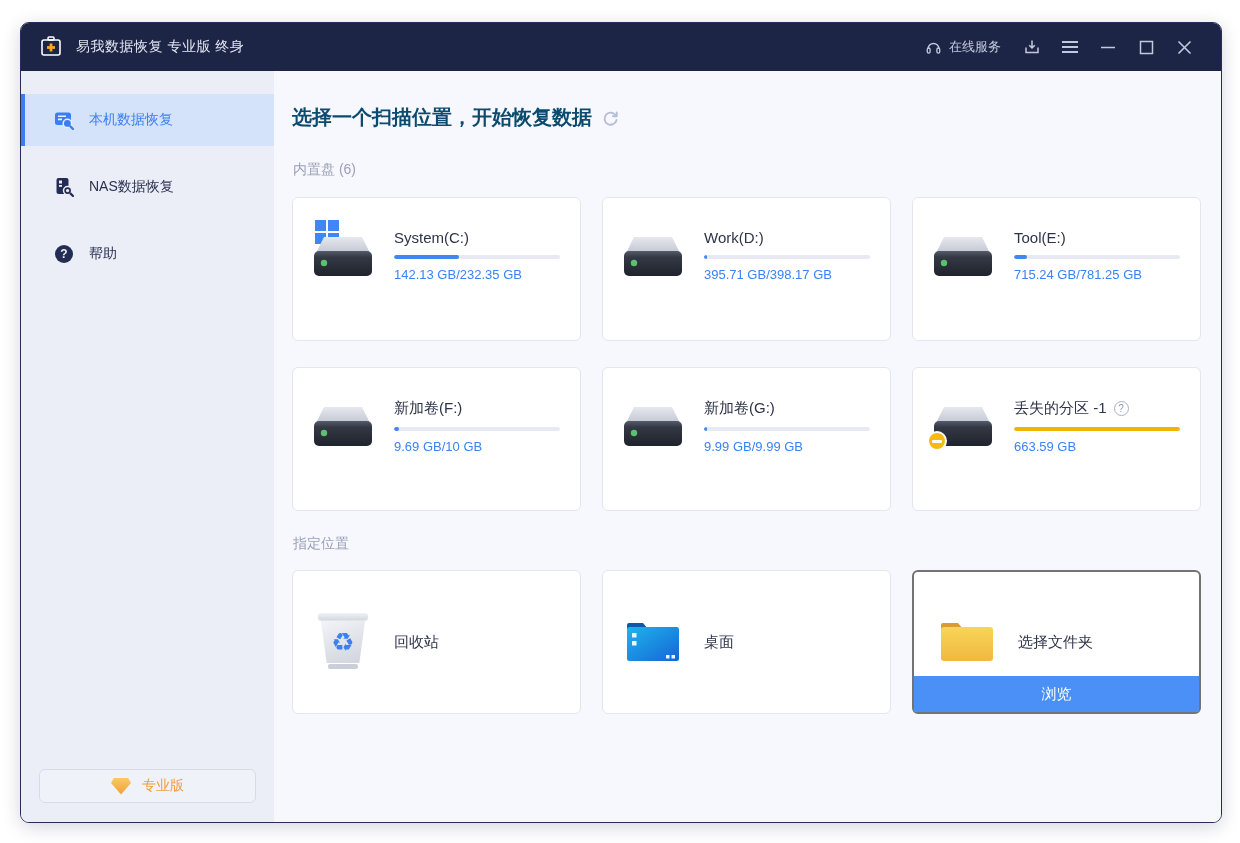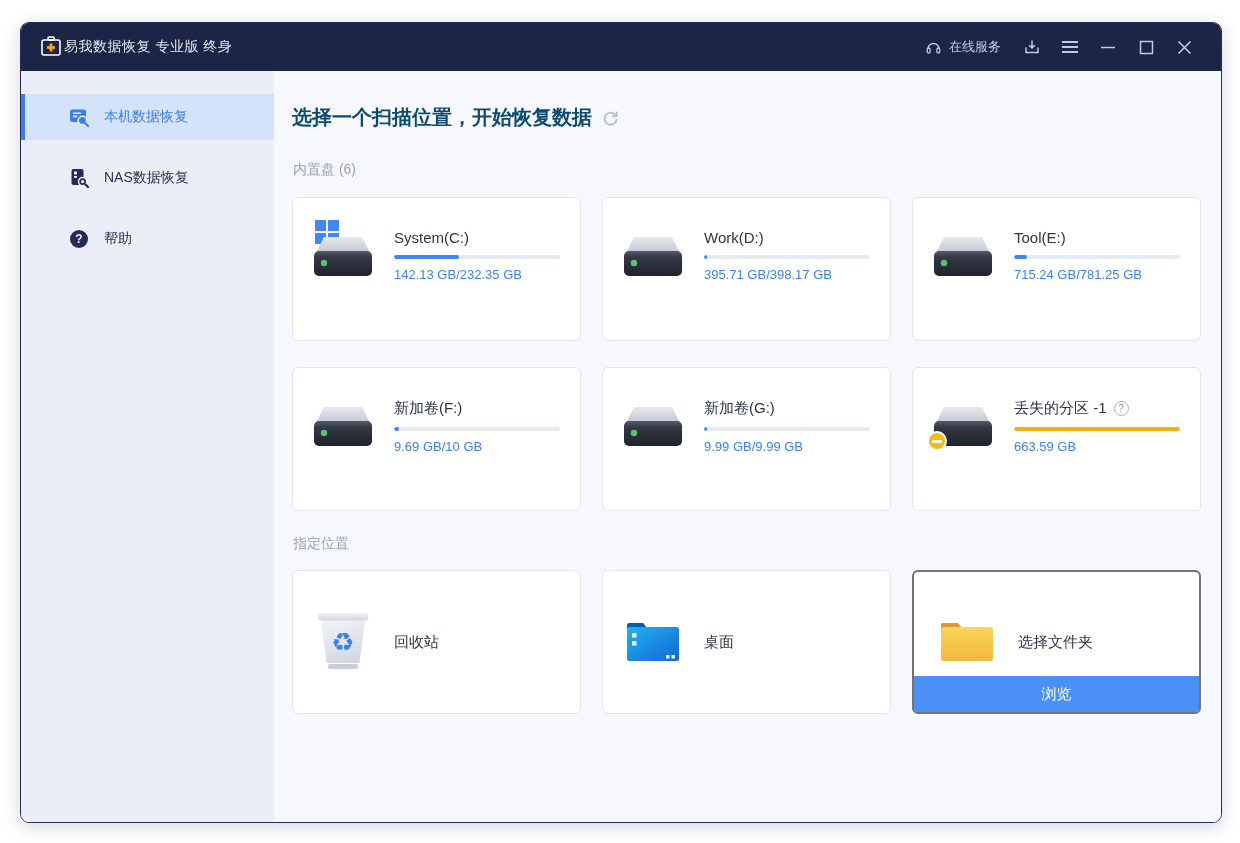--- a/index.html
+++ b/index.html
@@ -13,32 +13,32 @@
     border: 1px solid #262e57; border-radius: 9px; overflow: hidden;
     box-shadow: 0 4px 18px rgba(20,30,70,.18);
     display: flex; flex-direction: column; background: #f7f8fd;
   }
   
   .titlebar {
     flex: 0 0 48px; height: 48px; background: #1d2546;
     display: flex; align-items: center; padding: 0 18px;
   }
   .app-icon { width: 24px; height: 24px; position: relative; flex: 0 0 24px; }
-  .app-title { color: #e2e6f2; font-size: 14px; margin-left: 1px; letter-spacing: .5px; }
+  .app-title { color: #e2e6f2; font-size: 14px; margin-left: 13px; letter-spacing: .5px; }
   .tb-right { margin-left: auto; display: flex; align-items: center; }
   .tb-service { display: flex; align-items: center; gap: 7px; color: #c3c9dd; font-size: 13px; cursor: pointer; margin-right: 12px; }
   .tb-icons { display: flex; align-items: center; }
   .tb-btn { width: 38px; height: 30px; display: flex; align-items: center; justify-content: center; cursor: pointer; }
   .tb-btn svg { display: block; }
   
   .app-body { flex: 1; display: flex; min-height: 0; }
   .sidebar { flex: 0 0 253px; width: 253px; background: #ebeef7; position: relative; }
   .nav { padding-top: 23px; }
   .nav-item {
-    height: 46px; display: flex; align-items: center; padding-left: 48px; gap: 15px;
+    height: 52px; display: flex; align-items: center; padding-left: 33px; gap: 15px;
     margin-bottom: 15px; position: relative; font-size: 14px; color: #2a3050; cursor: pointer;
   }
   .nav-item.selected { background: #d5e3fa; color: #3c7ef0; }
   .nav-item.selected::before {
     content: ""; position: absolute; left: 0; top: 0; bottom: 0; width: 4px; background: #3c7ef0;
   }
   .nav-ico { width: 20px; height: 20px; flex: 0 0 20px; }
   .upgrade-btn {
     position: absolute; left: 18px; right: 18px; bottom: 19px; height: 34px;
     border: 1px solid #d7dae8; border-radius: 6px; background: #f0f2f9;
@@ -198,20 +198,24 @@
         <div class="nav-item">
           <span class="nav-ico">
             <svg width="20" height="20" viewBox="0 0 20 20">
               <circle cx="10" cy="10" r="9" fill="#232c54"></circle>
               <text x="10" y="14.4" text-anchor="middle" font-size="12" font-weight="bold" fill="#ebeef7" font-family="Liberation Sans, DejaVu Sans, sans-serif">?</text>
             </svg>
           </span>
           <span>帮助</span>
         </div>
       </div>
+      <div class="upgrade-btn">
+        <span class="gem"></span>
+        <span>专业版</span>
+      </div>
     </div>
 
     <div class="main">
 
       <div class="page-title-row">
         <div class="page-title">选择一个扫描位置，开始恢复数据</div>
         <svg class="refresh" viewBox="0 0 18 18">
           <path d="M14.8 6.2 A6.4 6.4 0 1 0 15.4 10.6" fill="none" stroke="#b6bdd6" stroke-width="2" stroke-linecap="round"></path>
           <path d="M15.6 2.6 v4 h-4" fill="none" stroke="#b6bdd6" stroke-width="2" stroke-linecap="round" stroke-linejoin="round"></path>
         </svg>

